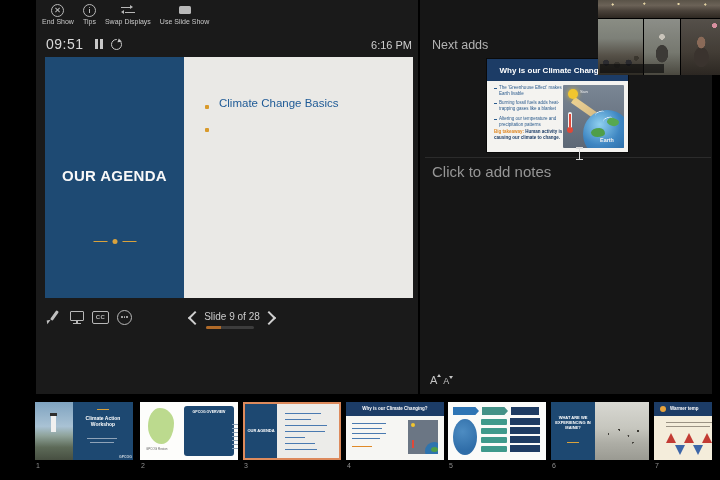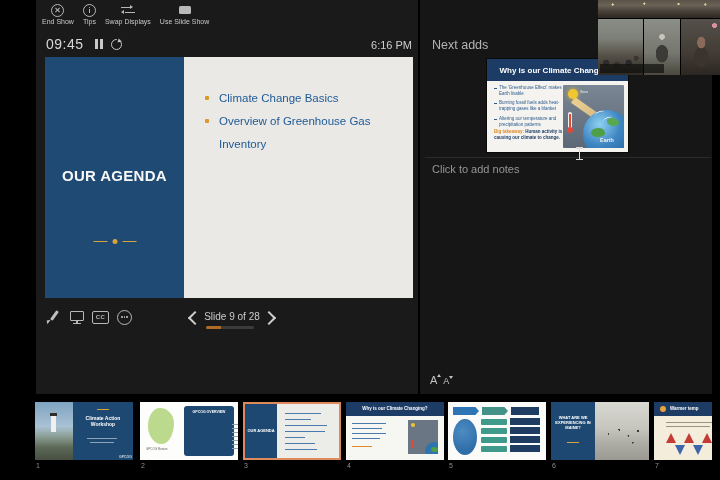--- a/index.html
+++ b/index.html
@@ -37,21 +37,21 @@
   .clock{left:366px;top:39px;width:46px;text-align:right;font-size:11px;color:#cfcfcf;}
   
   .slide{left:45px;top:57px;width:368px;height:241px;display:flex;}
   .sl-left{width:139px;background:#1E4A73;position:relative;}
   .sl-title{position:absolute;left:0;right:0;top:110px;text-align:center;color:#f8f8f8;font-size:15px;font-weight:bold;letter-spacing:.3px;}
   .sl-div{position:absolute;left:50%;top:182px;transform:translateX(-50%);display:flex;align-items:center;gap:5px;}
   .sl-div .dash{width:14px;height:1.5px;background:#D9A23C;}
   .sl-div .dot{width:5px;height:5px;border-radius:50%;background:#D9A23C;}
   .sl-right{flex:1;background:#EAE9E6;position:relative;}
   .bullets{position:absolute;left:21px;top:29px;}
-  .brow{height:23px;display:flex;align-items:center;}
+  .brow{height:23px;display:flex;align-items:flex-end;}
   .bdot{width:4px;height:4px;background:#D99A2B;border-radius:1px;margin-right:10px;flex:none;}
   .brow.cont .bdot{visibility:hidden;}
   .btext{font-size:11.5px;color:#1E5A96;white-space:nowrap;}
   
   .controls{left:46px;top:308px;display:flex;gap:8px;align-items:center;height:18px;}
   .ctl{position:relative;cursor:pointer;}
   .pen{width:16px;height:16px;}
   .pen .shaft{position:absolute;left:7px;top:1px;width:3px;height:11px;background:#c0c0c0;transform:rotate(35deg);border-radius:1px;}
   .pen .tip{position:absolute;left:1px;top:11px;width:0;height:0;border-top:4px solid #c0c0c0;border-right:4px solid transparent;transform:rotate(-10deg);}
   .screen-ic{width:14px;height:15px;}
@@ -86,21 +86,21 @@
   .beam{position:absolute;left:12px;top:12px;width:44px;height:7px;background:linear-gradient(90deg,rgba(242,214,150,.95),rgba(228,188,118,.8));transform:rotate(35deg);transform-origin:0 0;}
   .earth{position:absolute;left:20px;top:25px;width:48px;height:48px;border-radius:50%;background:radial-gradient(circle at 35% 30%,#8fd0f0 0%,#3e86c2 45%,#1f5a92 100%);}
   .land1{position:absolute;left:8px;top:18px;width:14px;height:9px;background:#4f9e48;border-radius:60% 40% 55% 45%/50% 60% 40% 50%;}
   .land2{position:absolute;left:24px;top:8px;width:12px;height:8px;background:#57a850;border-radius:45% 55% 50% 50%/60% 40% 60% 40%;transform:rotate(15deg);}
   .earth-label{position:absolute;left:0;width:100%;top:27px;text-align:center;font-size:9px;font-weight:bold;transform:scale(.6);transform-origin:50% 0;}
   .swoosh{position:absolute;width:10px;height:5px;border-top:1.5px solid #fff;border-radius:50%;transform:rotate(-20deg);}
   .therm{position:absolute;left:5px;top:27px;width:3.5px;height:17px;background:#f0f0f0;border-radius:2px;}
   .therm .merc{position:absolute;left:1px;top:2px;width:1.5px;height:13px;background:#E04838;}
   .therm .bulb{position:absolute;left:-1.2px;top:14.5px;width:6px;height:6px;background:#E04838;border-radius:50%;}
   .notes-div{left:425px;top:157px;width:286px;height:1px;background:#2b2b2b;}
-  .notes-ph{left:432px;top:163px;font-size:11px;color:#969696;}
+  .notes-ph{left:432px;top:163px;font-size:15px;color:#969696;}
   .ibeam{left:576px;top:147px;width:7px;height:13px;}
   .ibeam div{background:#dcdcdc;position:absolute;}
   .ibeam .t{left:0;top:0;width:7px;height:1.5px;} .ibeam .b{left:0;top:11.5px;width:7px;height:1.5px;}
   .ibeam .s{left:2.8px;top:0;width:1.5px;height:13px;}
   .fontbtns{left:430px;top:374px;display:flex;gap:6px;}
   .fbtn{position:relative;color:#c4c4c4;cursor:pointer;}
   .fbtn.big{font-size:11px;} .fbtn.small{font-size:9px;padding-top:2px;}
   .fbtn .up{position:absolute;right:-4px;top:0;width:0;height:0;border-left:2.5px solid transparent;border-right:2.5px solid transparent;border-bottom:3px solid #c4c4c4;}
   .fbtn .down{position:absolute;right:-4px;top:2px;width:0;height:0;border-left:2.5px solid transparent;border-right:2.5px solid transparent;border-top:3px solid #c4c4c4;}
   
@@ -242,21 +242,21 @@
       <div class="tb-label">Swap Displays</div>
     </div>
     <div class="tb-item">
       <div class="tb-ic">
           <div class="slideshow-ic"></div>
         </div>
       <div class="tb-label">Use Slide Show</div>
     </div>
   </div>
 
-  <div class="abs elapsed">09:45</div>
+  <div class="abs elapsed">09:51</div>
   <div class="abs pause">
       <div></div>
       <div></div>
     </div>
   <div class="abs restart">
     <div class="ring"></div>
       <div class="gap"></div>
       <div class="head"></div>
   </div>
   <div class="abs clock">6:16 PM</div>
@@ -271,25 +271,20 @@
         </div>
     </div>
     <div class="sl-right">
       <div class="bullets">
         <div class="brow">
             <span class="bdot"></span>
             <span class="btext">Climate Change Basics</span>
           </div>
         <div class="brow">
             <span class="bdot"></span>
-            <span class="btext">Overview of Greenhouse Gas</span>
-          </div>
-        <div class="brow cont">
-            <span class="bdot"></span>
-            <span class="btext">Inventory</span>
           </div>
       </div>
     </div>
   </div>
 
   <div class="abs controls">
     <div class="ctl pen">
         <div class="shaft"></div>
         <div class="tip"></div>
       </div>

